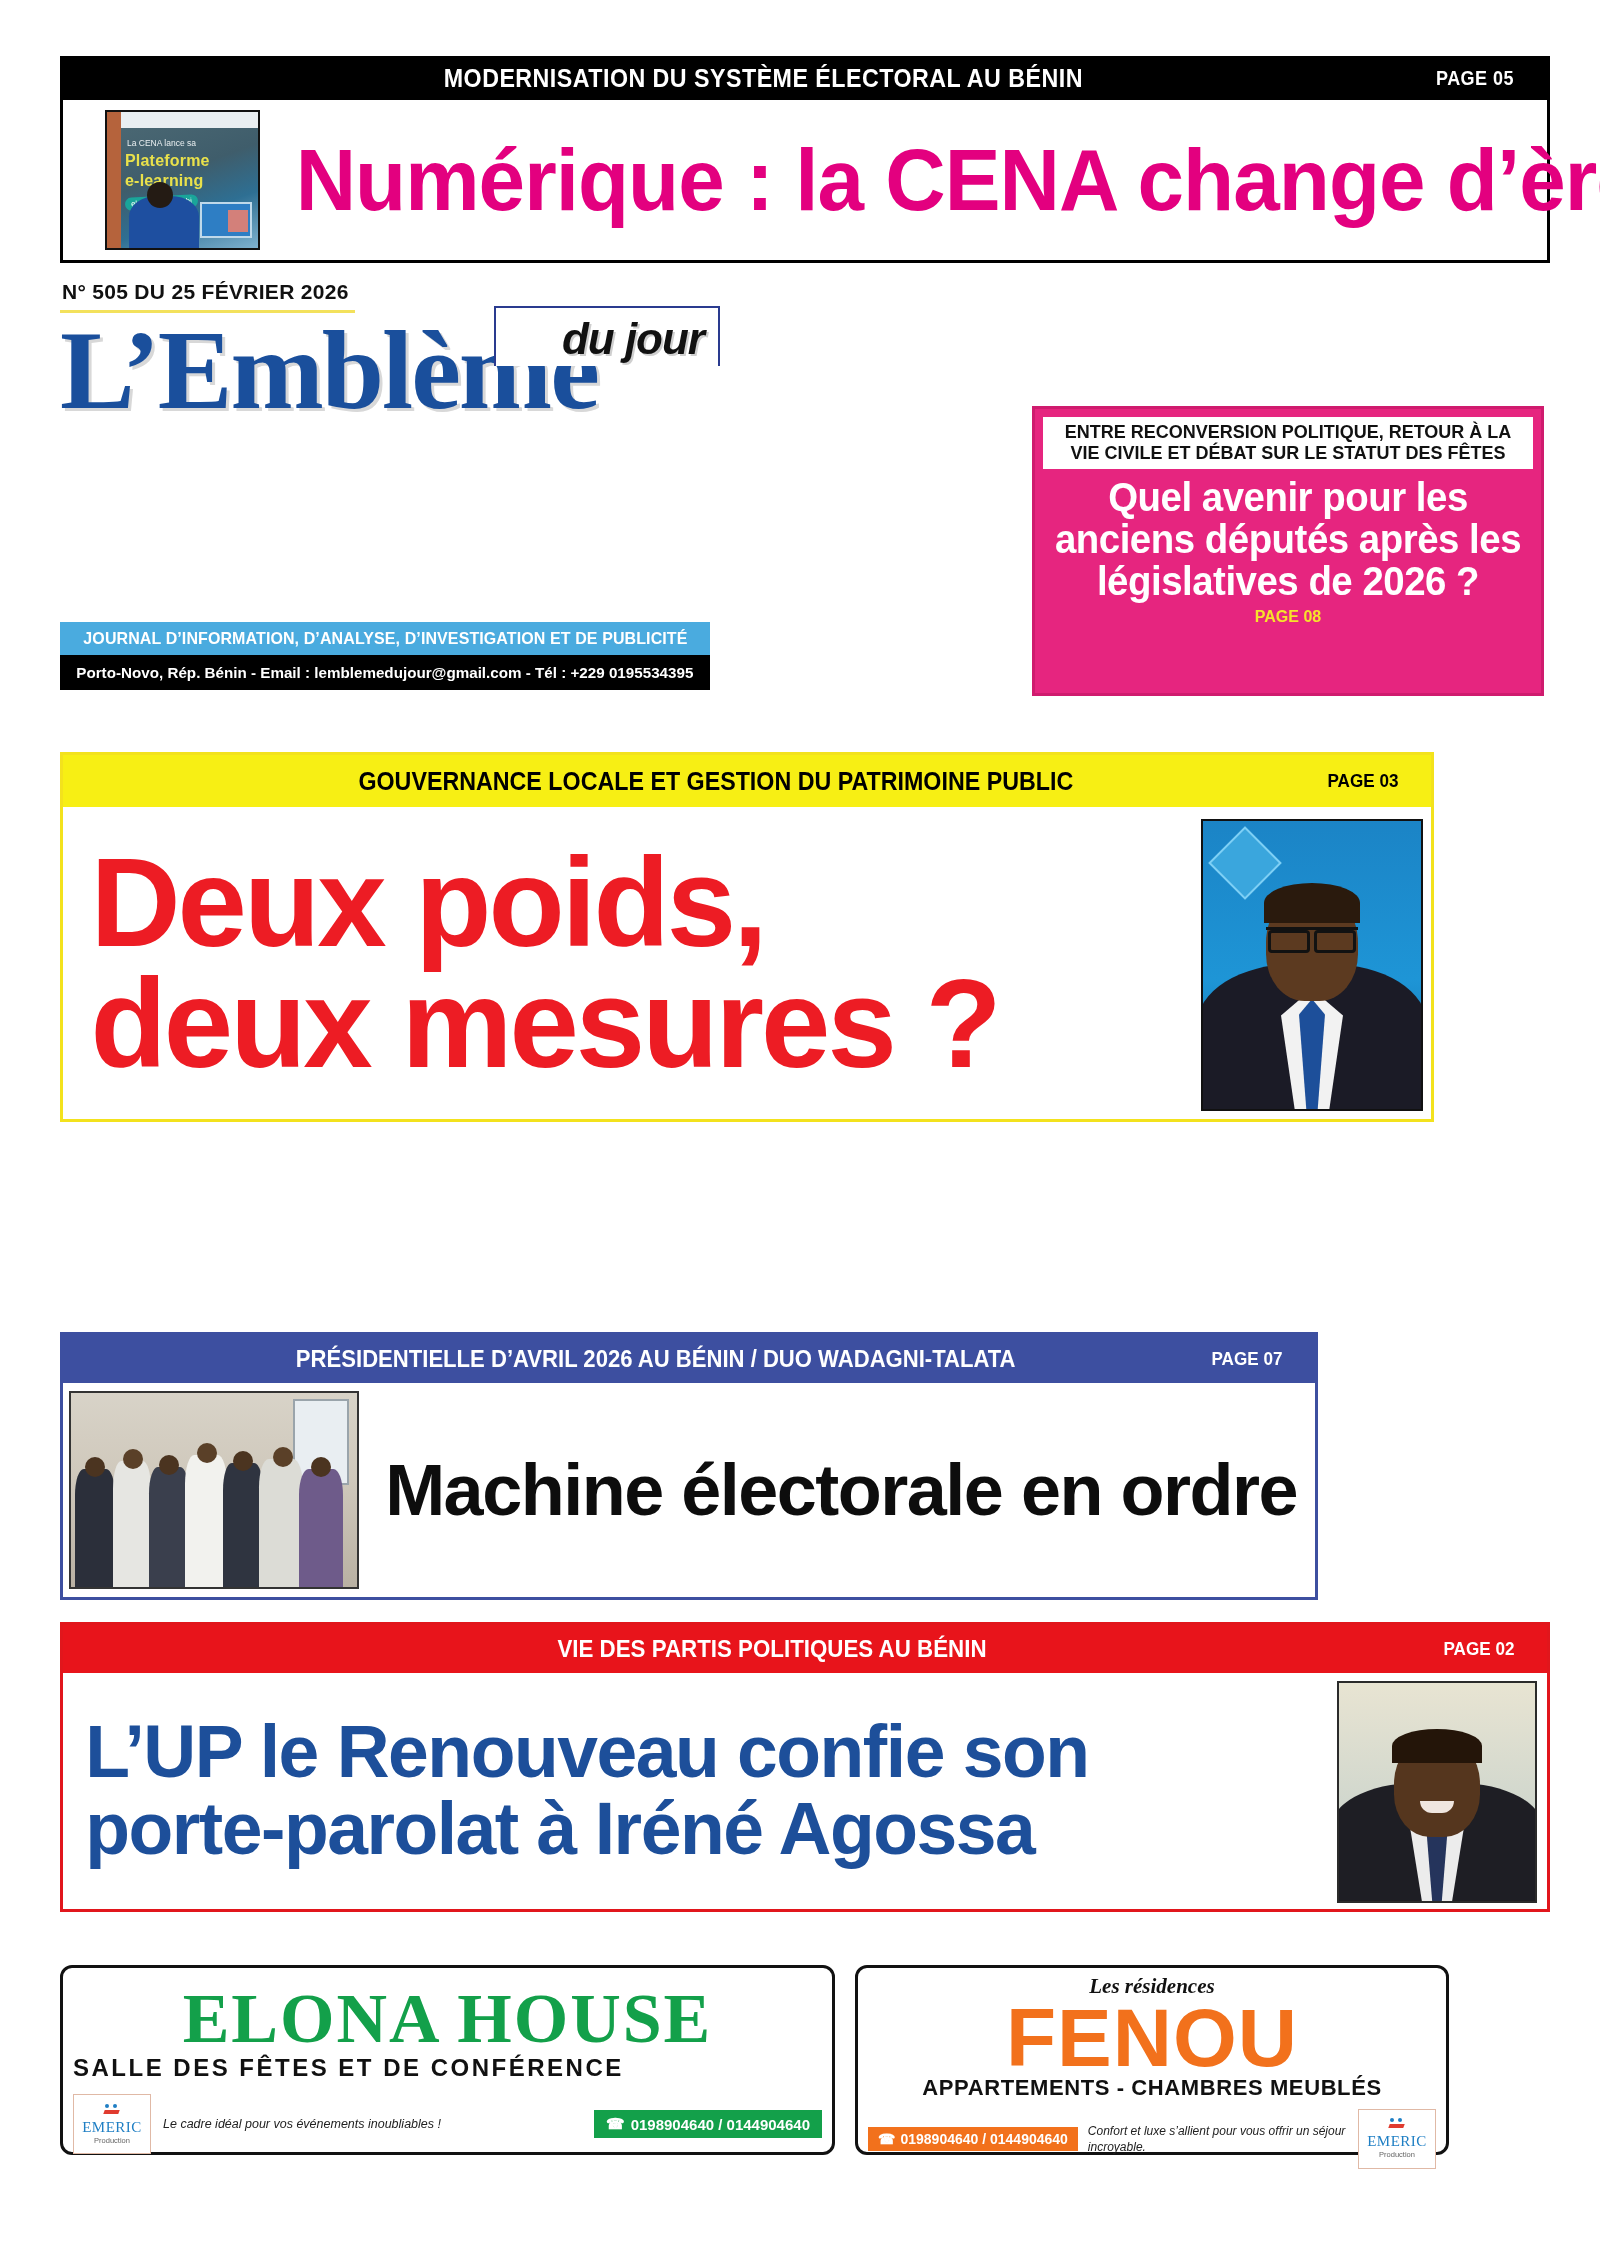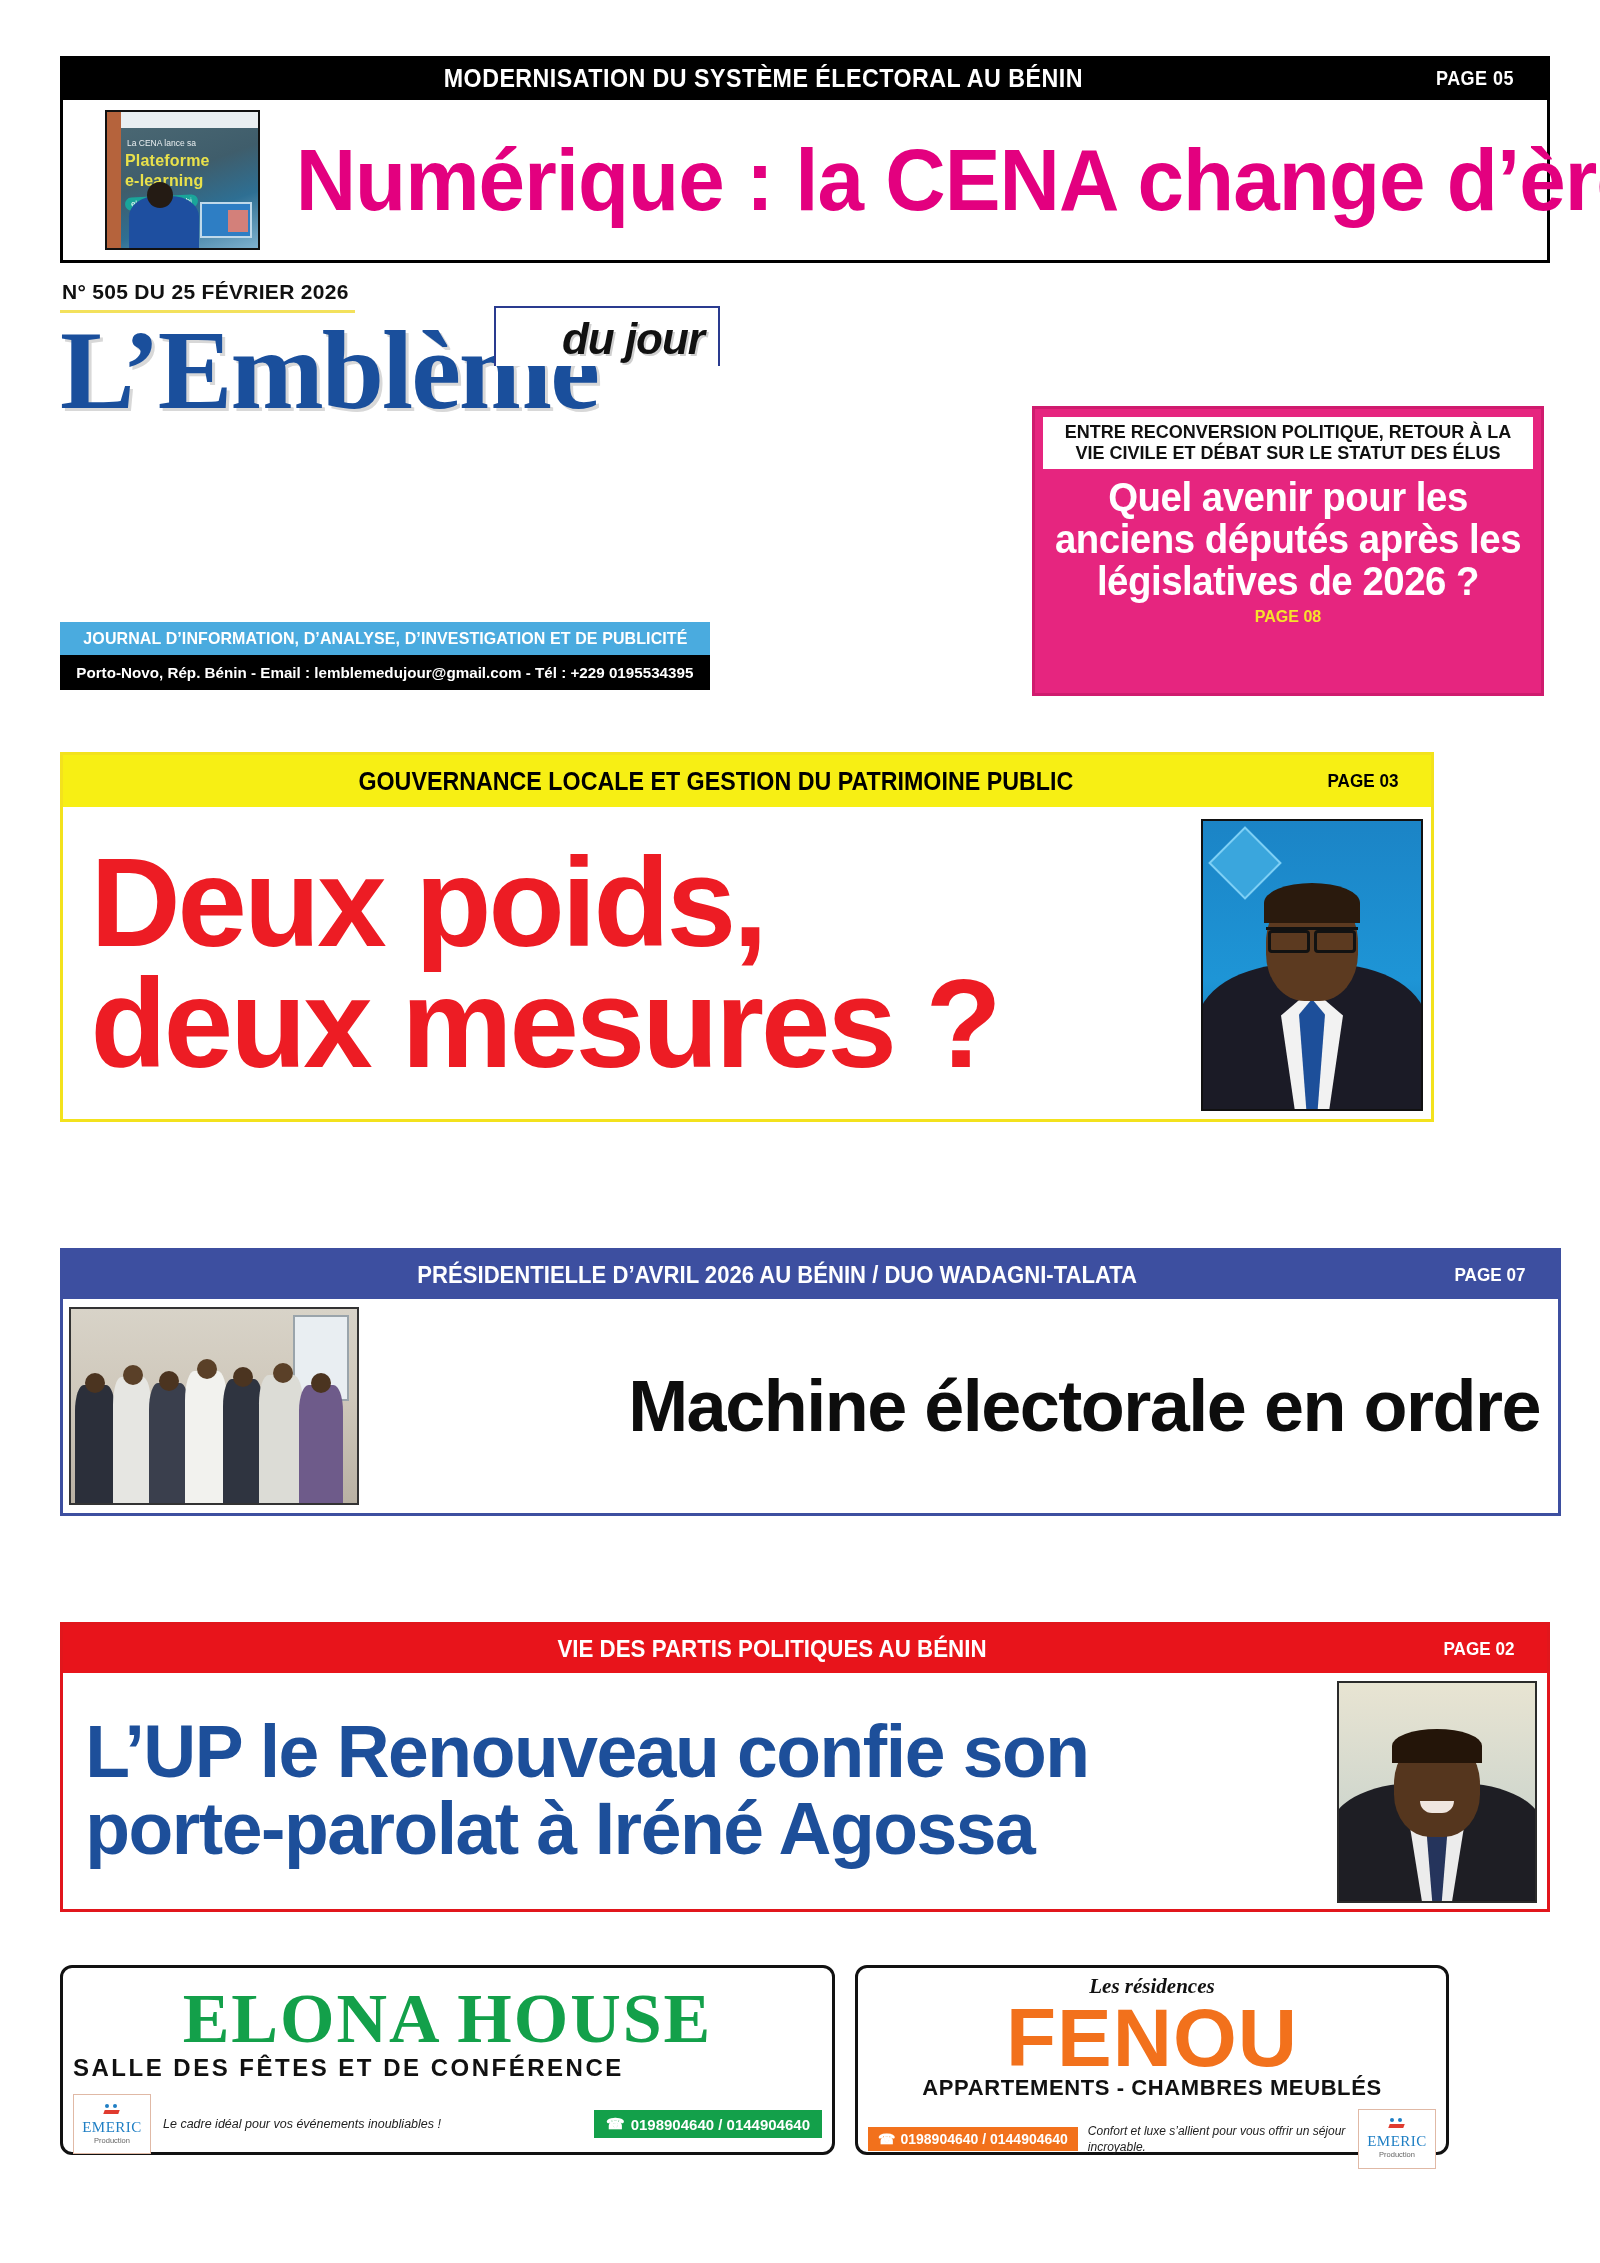--- a/index.html
+++ b/index.html
@@ -188,21 +188,21 @@
     width:92px; height:18px; border-top:3px solid #121212;
   }
   .sec2 .portrait .glasses:before, .sec2 .portrait .glasses:after {
     content:""; position:absolute; top:0; width:36px; height:17px;
     border:3px solid #121212; border-radius:4px;
   }
   .sec2 .portrait .glasses:before { left:2px; }
   .sec2 .portrait .glasses:after { right:2px; }
 
   
-  .sec3 { position:absolute; left:60px; top:1248px; width:1501px; height:268px;
+  .sec3 { position:absolute; left:60px; top:1332px; width:1258px; height:268px;
           border:3px solid #3d4fa0; background:#fff; }
   .sec3 .band { background:#3d4fa0; height:48px; display:flex; align-items:center; }
   .sec3 .band .t { flex:1; text-align:center; font-size:24px; font-weight:bold;
                    color:#fff; transform:scaleX(.92); padding-left:46px; }
   .sec3 .band .p { font-size:19px; font-weight:bold; color:#fff; padding-right:30px;
                    transform:scaleX(.9); }
   .sec3 .body { display:flex; align-items:center; height:214px; padding:5px 6px; }
   .sec3 .photo3 {
     width:290px; height:198px; flex:none; border:2px solid #333; position:relative;
     overflow:hidden; background:linear-gradient(180deg,#d8d3c8 0%, #cfc8bb 45%, #b9b1a3 100%);
@@ -346,21 +346,21 @@
   <div class="taglinebar">
     <span>JOURNAL D’INFORMATION, D’ANALYSE, D’INVESTIGATION ET DE PUBLICITÉ</span>
   </div>
   <div class="contactbar">
     <span>Porto-Novo, Rép. Bénin - Email : lemblemedujour@gmail.com - Tél : +229 0195534395</span>
   </div>
 
   <div class="teaser">
     <div class="kicker">
       <div>ENTRE RECONVERSION POLITIQUE, RETOUR À LA</div>
-      <div>VIE CIVILE ET DÉBAT SUR LE STATUT DES ÉLUS</div>
+      <div>VIE CIVILE ET DÉBAT SUR LE STATUT DES FÊTES</div>
     </div>
     <div class="big">
       <div>Quel avenir pour les</div>
       <div>anciens députés après les</div>
       <div>législatives de 2026 ?</div>
     </div>
     <div class="pg">PAGE 08</div>
   </div>
 
   <div class="sec2">

